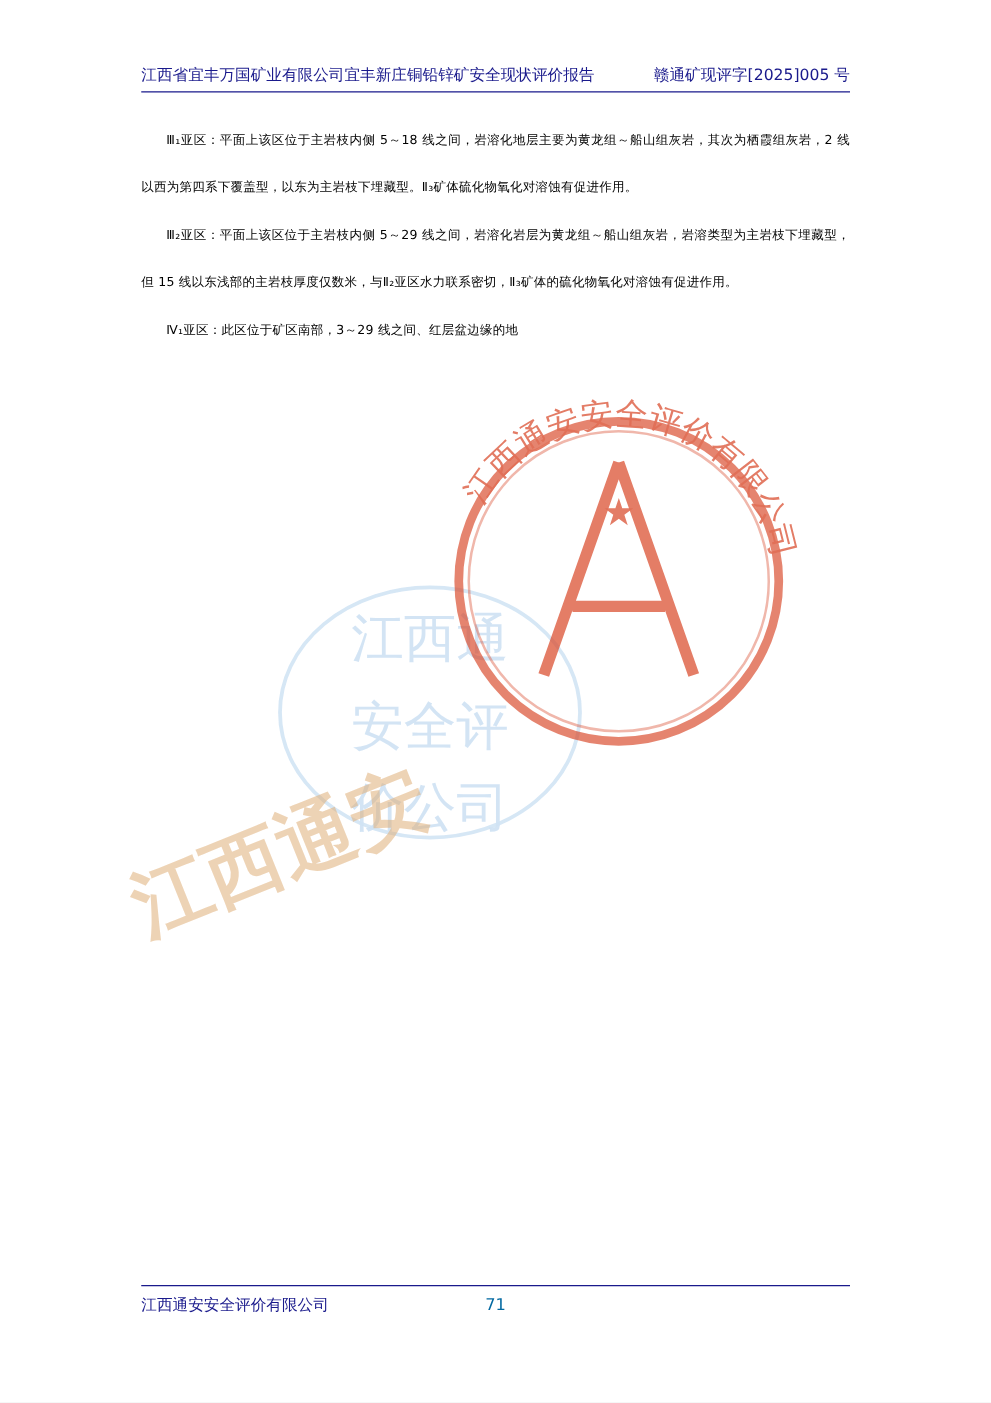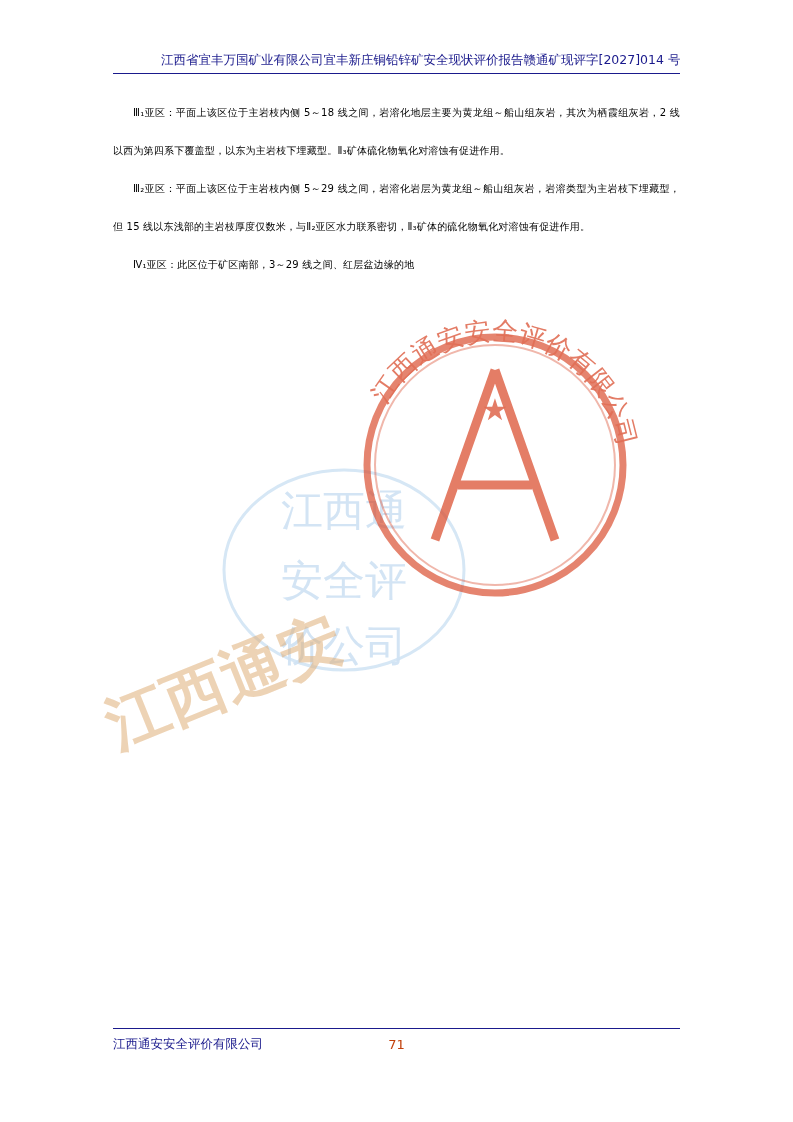--- a/index.html
+++ b/index.html
@@ -22,21 +22,21 @@
     top: 52px;
     left: 113px;
     width: 567px;
     display: flex;
     justify-content: space-between;
     align-items: flex-end;
     font-size: 12.5px;
     color: #1a1a8c;
     white-space: nowrap;
   }
-  .header-left { letter-spacing: 0px; margin-left: 48px; }
+  .header-left { letter-spacing: 0px; }
   .header-right { letter-spacing: 0px; }
   .header-rule {
     position: absolute;
     top: 73px;
     left: 113px;
     width: 567px;
     height: 1px;
     background: #1a1a8c;
   }
   
@@ -75,21 +75,21 @@
     align-items: center;
     font-size: 12.5px;
     color: #1a1a8c;
   }
   .footer-company { white-space: nowrap; }
   .footer-pageno {
     position: absolute;
     left: 0;
     width: 567px;
     text-align: center;
-    color: #c2410c;
+    color: #0369a1;
     font-size: 13px;
   }
   
   .stamp {
     position: absolute;
     left: 330px;
     top: 300px;
     width: 330px;
     height: 330px;
     pointer-events: none;
@@ -120,21 +120,21 @@
   }
   .wm-blue svg { width: 100%; height: 100%; }
 </style>
 </head>
 <body>
 
 <div class="page">
 
   <div class="header">
     <span class="header-left">江西省宜丰万国矿业有限公司宜丰新庄铜铅锌矿安全现状评价报告</span>
-    <span class="header-right">赣通矿现评字[2027]014 号</span>
+    <span class="header-right">赣通矿现评字[2025]005 号</span>
   </div>
   <div class="header-rule"></div>
 
   <div class="content">
     <p class="para">Ⅲ₁亚区：平面上该区位于主岩枝内侧 5～18 线之间，岩溶化地层主要为黄龙组～船山组灰岩，其次为栖霞组灰岩，2 线以西为第四系下覆盖型，以东为主岩枝下埋藏型。Ⅱ₃矿体硫化物氧化对溶蚀有促进作用。</p>
     <p class="para">Ⅲ₂亚区：平面上该区位于主岩枝内侧 5～29 线之间，岩溶化岩层为黄龙组～船山组灰岩，岩溶类型为主岩枝下埋藏型，但 15 线以东浅部的主岩枝厚度仅数米，与Ⅱ₂亚区水力联系密切，Ⅱ₃矿体的硫化物氧化对溶蚀有促进作用。</p>
     <p class="para">Ⅳ₁亚区：此区位于矿区南部，3～29 线之间、红层盆边缘的地</p>
   </div>
 
   <div class="wm-blue">

